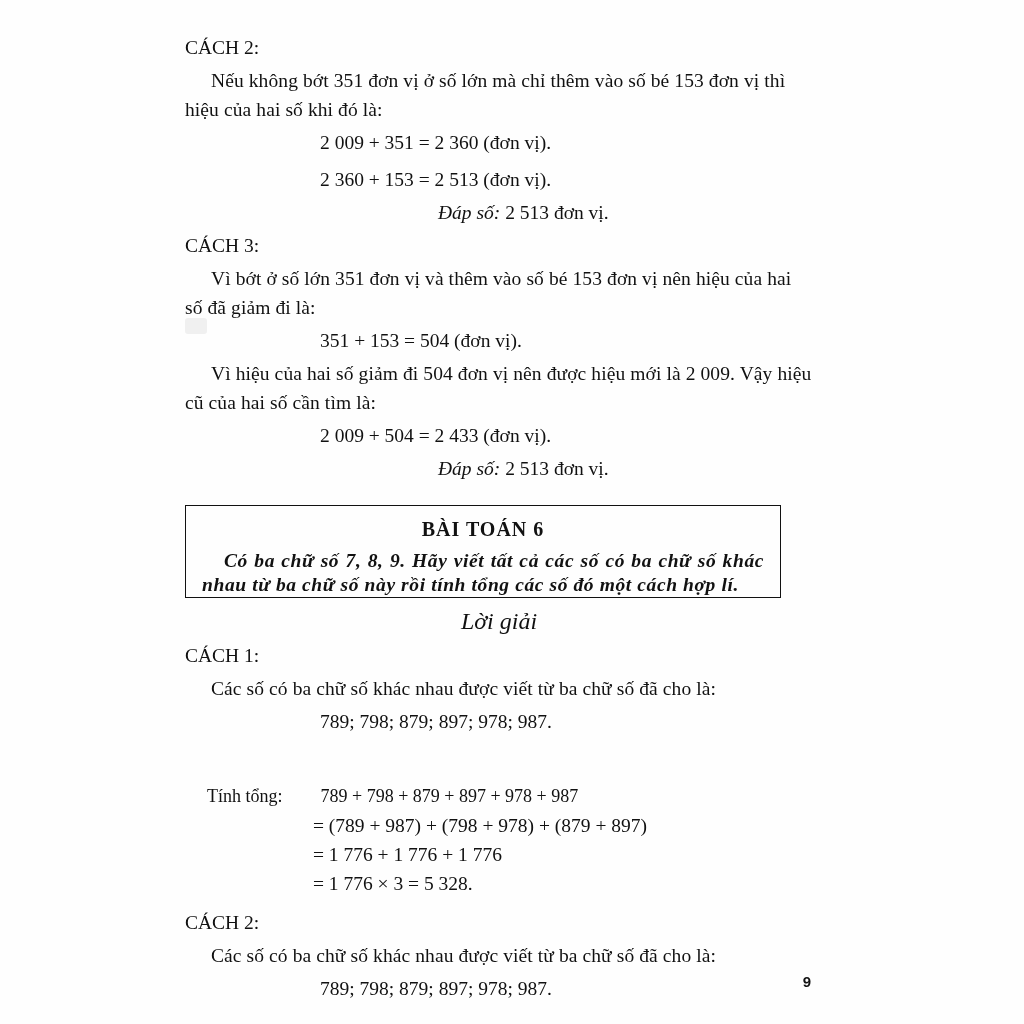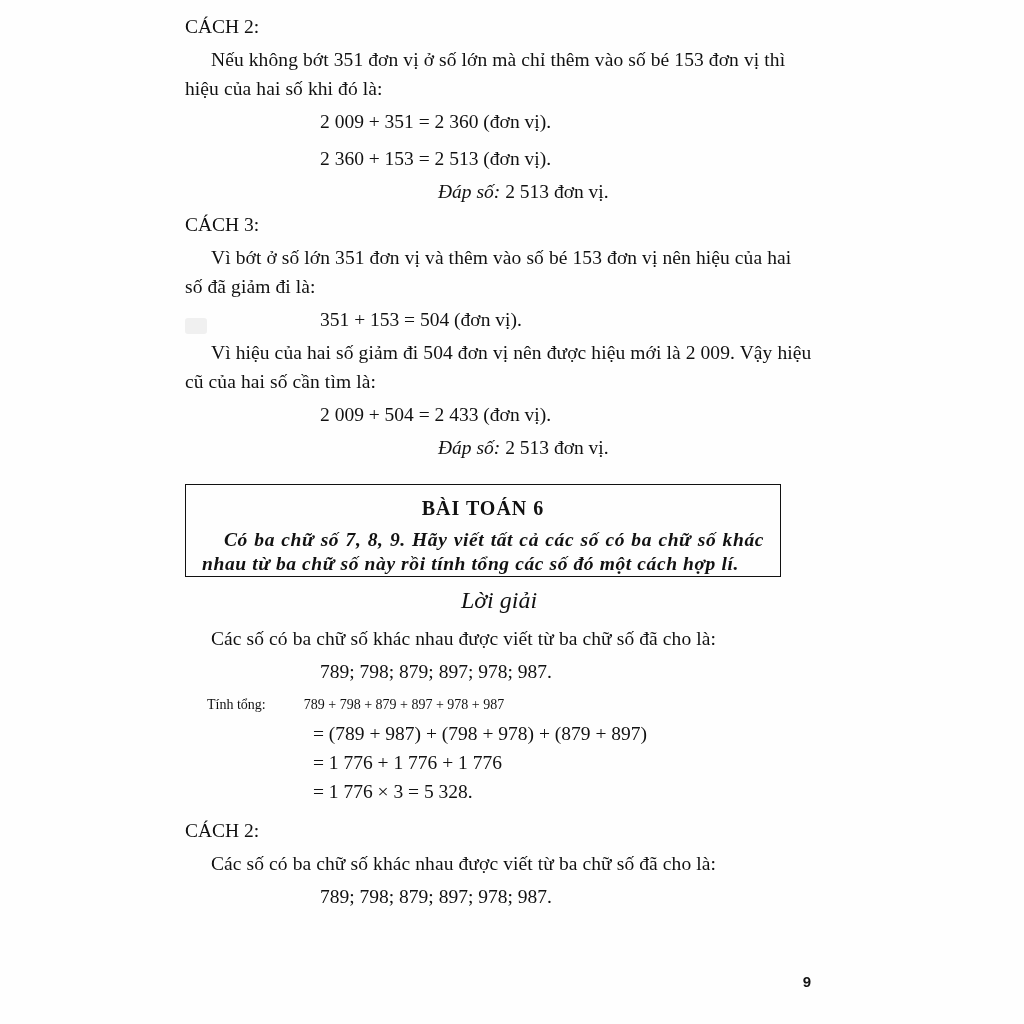--- a/index.html
+++ b/index.html
@@ -16,21 +16,21 @@
   }
   .page {
     position: relative;
     width: 1024px;
     height: 1024px;
     background: #fefefe;
   }
   .content {
     position: absolute;
     left: 185px;
-    top: 12px;
+    top: 33px;
     width: 628px;
   }
   .line {
     font-size: 19.5px;
     line-height: 29px;
     letter-spacing: 0.1px;
     white-space: pre-wrap;
   }
   .indent {
     text-indent: 26px;
@@ -87,23 +87,24 @@
   }
   .calc-line {
     font-size: 19.5px;
     line-height: 29px;
     padding-left: 135px;
   }
   .calc-line.sub {
     padding-left: 128px;
   }
   .tinh-tong {
-    font-size: 14px;
+    font-size: 18px;
     line-height: 29px;
     padding-left: 22px;
+    margin-top: 42px;
   }
   .tinh-tong .expr {
     padding-left: 38px;
   }
   .page-number {
     position: absolute;
     right: 213px;
     bottom: 34px;
     font-size: 15px;
     font-weight: bold;
@@ -157,20 +158,21 @@
       <span>2 513 đơn vị.</span>
     </div>
 
     <div class="problem-box">
       <div class="problem-title">BÀI TOÁN 6</div>
       <div class="problem-text">Có ba chữ số 7, 8, 9. Hãy viết tất cả các số có ba chữ số khác nhau từ ba chữ số này rồi tính tổng các số đó một cách hợp lí.</div>
     </div>
 
     <div class="solution-label">Lời giải</div>
 
+    <div class="heading">CÁCH 1:</div>
     <div class="gap-sm"></div>
     <div class="line indent">Các số có ba chữ số khác nhau được viết từ ba chữ số đã cho là:</div>
     <div class="gap-sm"></div>
     <div class="calc-line">789; 798; 879; 897; 978; 987.</div>
     <div class="gap-sm"></div>
     <div class="tinh-tong">
       <span>Tính tổng:</span><span class="expr">789 + 798 + 879 + 897 + 978 + 987</span>
     </div>
     <div class="calc-line sub">= (789 + 987) + (798 + 978) + (879 + 897)</div>
     <div class="calc-line sub">= 1 776 + 1 776 + 1 776</div>

